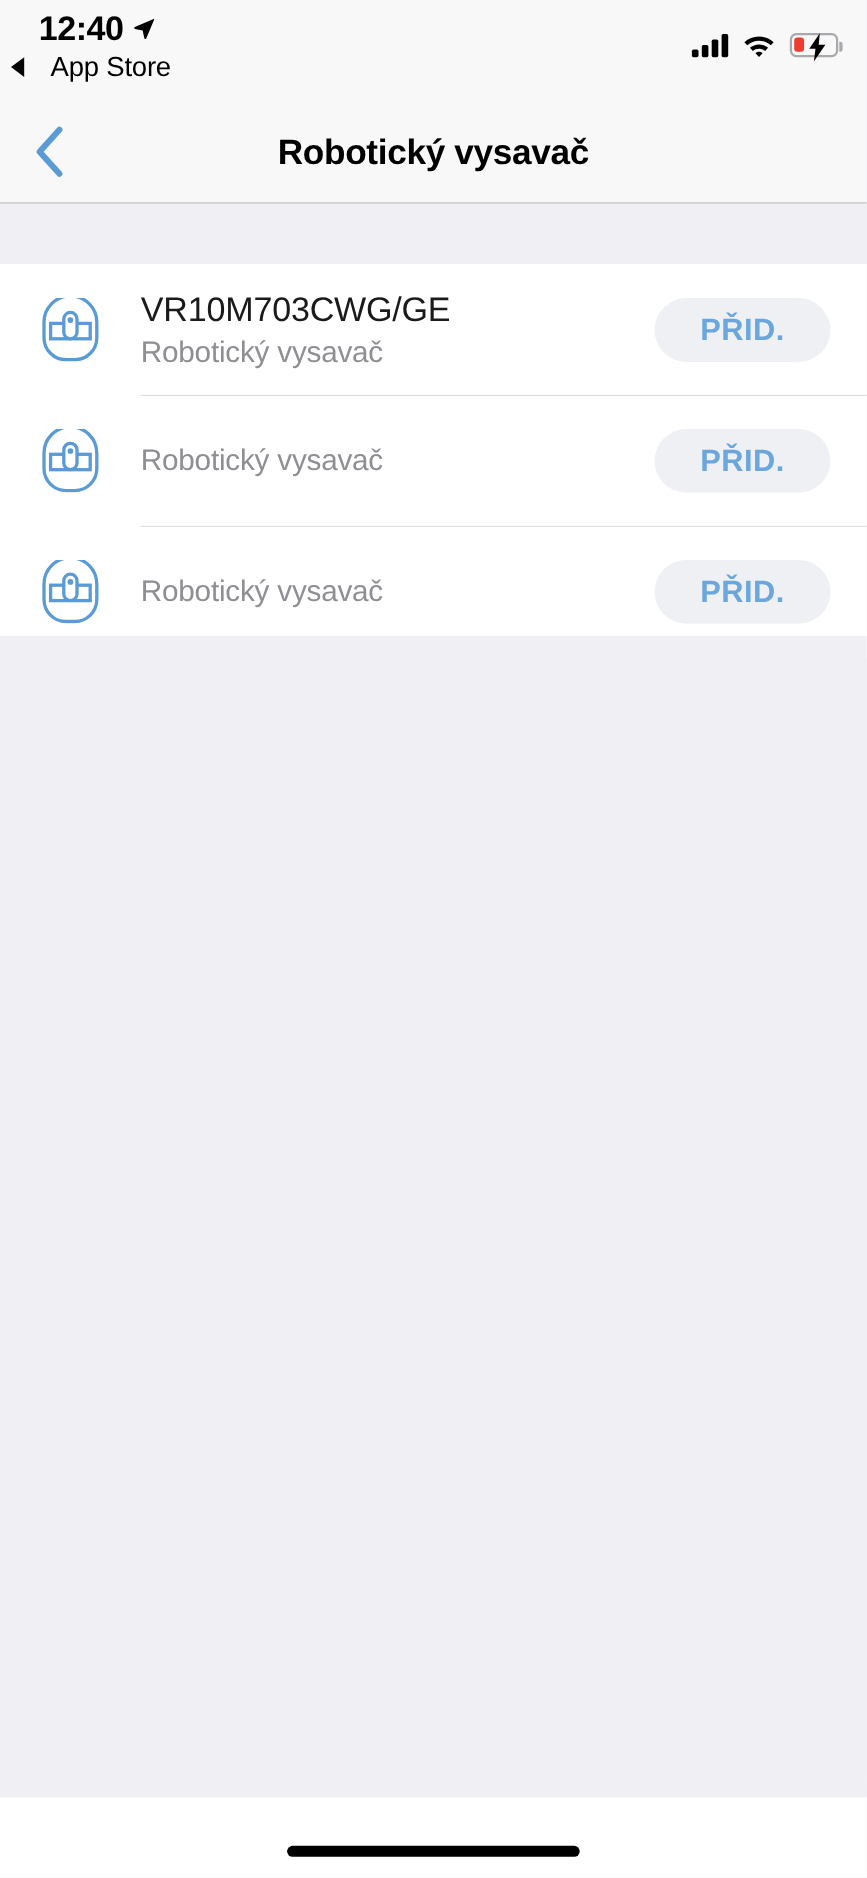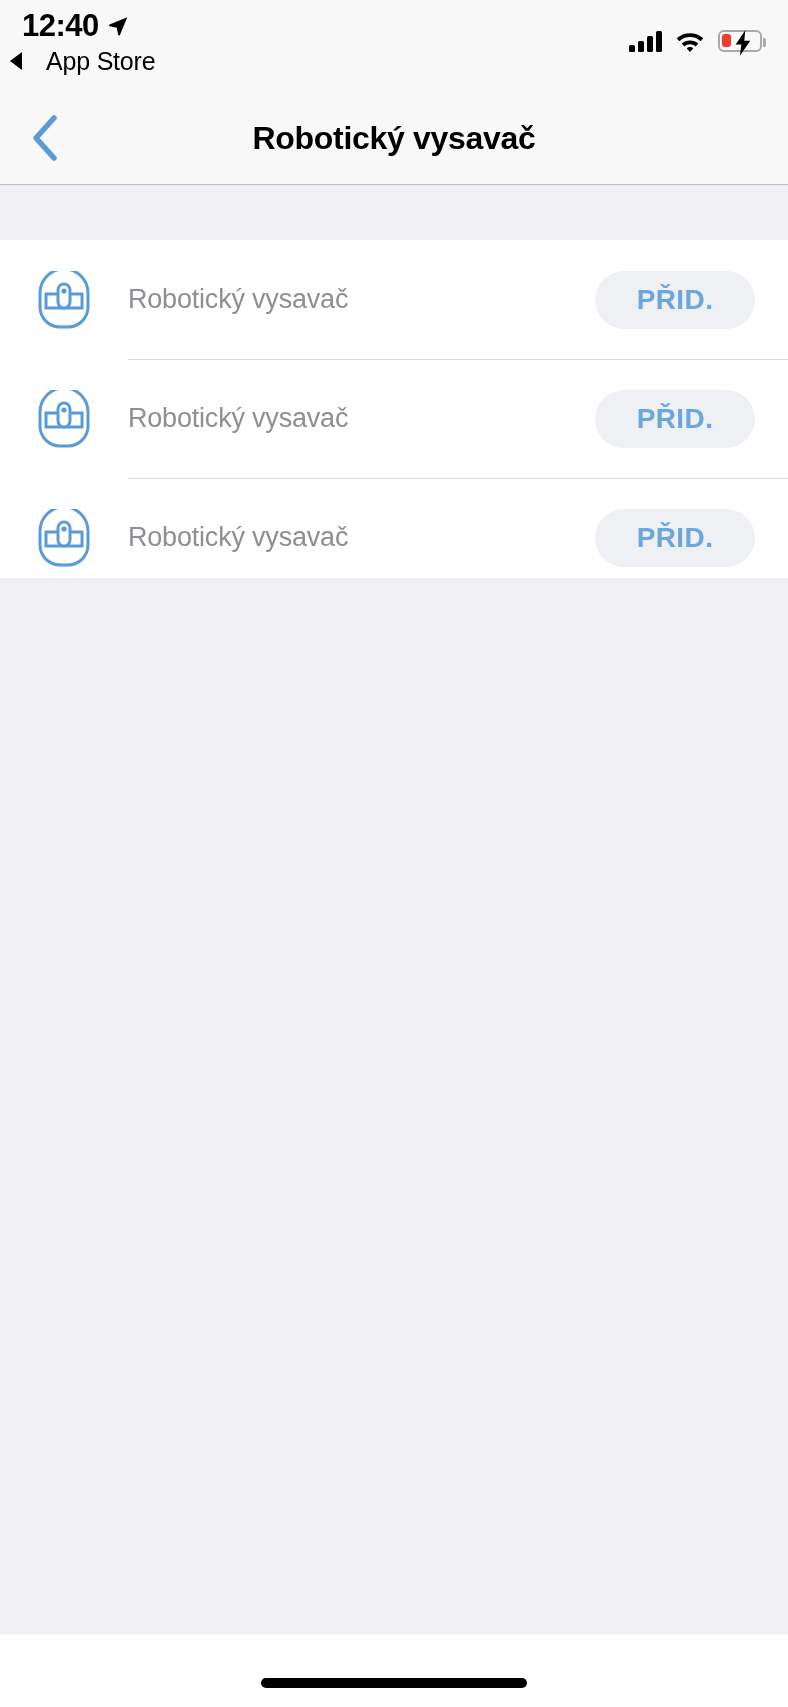--- a/index.html
+++ b/index.html
@@ -29,21 +29,21 @@
     width: 788px;
     height: 92px;
     background: #f8f8f8;
   }
   .sb-left {
     position: absolute;
     left: 22px;
     top: 8px;
     display: flex;
     flex-direction: column;
-    align-items: flex-start;
+    align-items: center;
   }
   .sb-time-row {
     display: flex;
     align-items: center;
     gap: 8px;
     height: 36px;
   }
   .sb-time {
     font-size: 31px;
     font-weight: 700;
@@ -351,20 +351,21 @@
     <div class="row">
       <div class="row-icon">
         <svg class="vac-icon" viewBox="0 0 56 58">
           <path d="M4 22a24 24 0 0 1 48 0v14a20 20 0 0 1-20 20h-8a20 20 0 0 1-20-20z" fill="none" stroke="#5b9bd5" stroke-width="3"></path>
           <rect x="10" y="23" width="36" height="14" fill="none" stroke="#5b9bd5" stroke-width="3"></rect>
           <rect x="22" y="13" width="12" height="24" rx="6" fill="#ffffff" stroke="#5b9bd5" stroke-width="3"></rect>
           <circle cx="28" cy="20" r="2.6" fill="#5b9bd5"></circle>
         </svg>
       </div>
       <div class="row-text">
+        <div class="row-title">VR10M703CWG/GE</div>
         <div class="row-sub">Robotický vysavač</div>
       </div>
       <div class="row-action">
         <button class="add-btn">PŘID.</button>
       </div>
     </div>
 
     <div class="row">
       <div class="row-icon">
         <svg class="vac-icon" viewBox="0 0 56 58">

